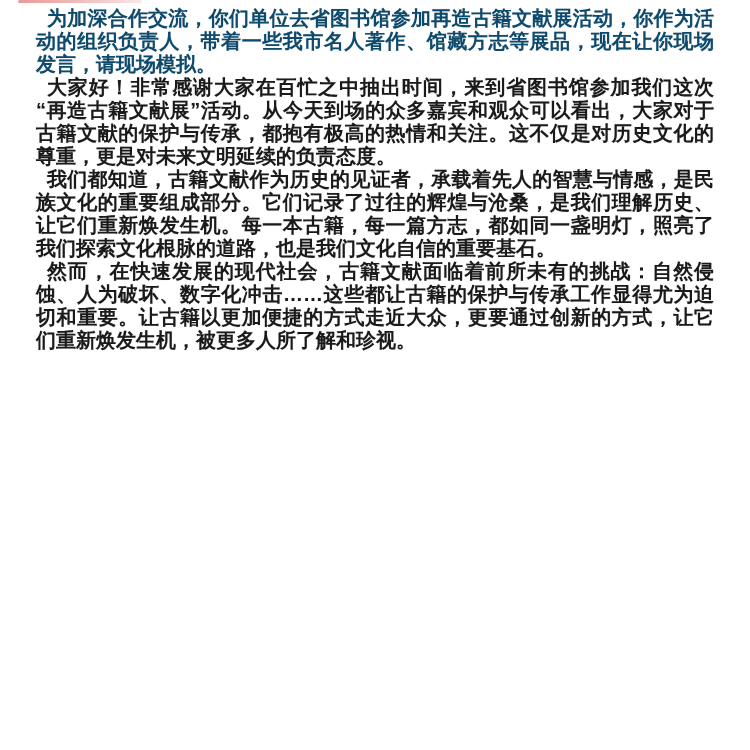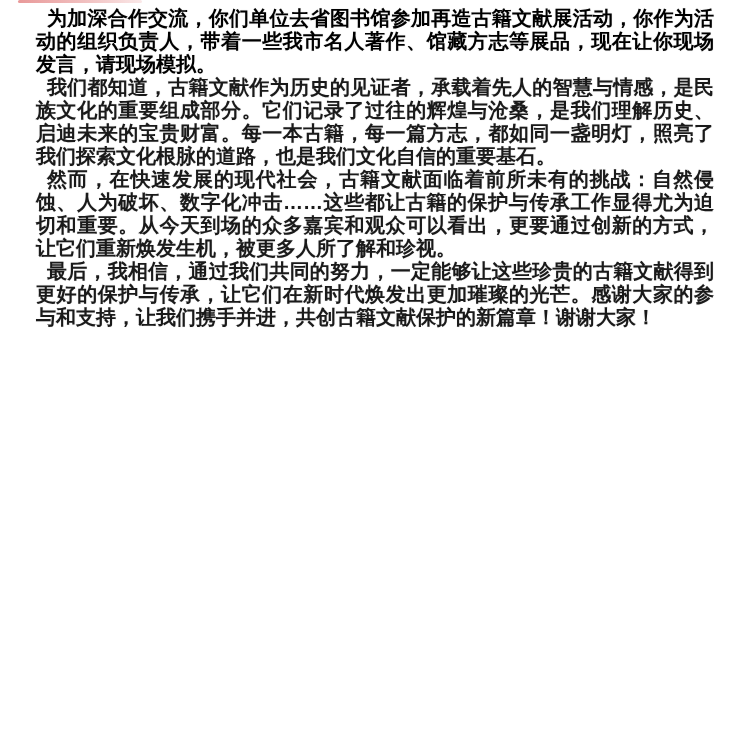--- a/index.html
+++ b/index.html
@@ -25,21 +25,21 @@
     color: #1a1a1a;
     text-align: justify;
     letter-spacing: 0;
   }
   .doc p {
     margin: 0;
     text-indent: 11px;
     text-shadow: 0 0 1px rgba(40, 40, 40, 0.25);
   }
   .prompt {
-    color: #000000;
+    color: #0c4a6e;
     text-shadow: 0 0 1px rgba(204, 23, 23, 0.3);
   }
   
   .top-remnant {
     position: absolute;
     left: 18px;
     top: 0;
     width: 124px;
     height: 3px;
     background: linear-gradient(90deg,
@@ -52,22 +52,22 @@
 </head>
 <body>
 
 <div class="doc">
 
   <div class="top-remnant"></div>
 
   <p class="prompt">为加深合作交流，你们单位去省图书馆参加再造古籍文献展活动，你作为活动的组织负责人，带着一些我市名人著作、馆藏方志等展品，现在让你现场发言，请现场模拟。</p>
 
 
+  <p>大家好！非常感谢大家在百忙之中抽出时间，来到省图书馆参加我们这次“再造古籍文献展”活动。从今天到场的众多嘉宾和观众可以看出，大家对于古籍文献的保护与传承，都抱有极高的热情和关注。这不仅是对历史文化的尊重，更是对未来文明延续的负责态度。</p>
 
-  <p>我们都知道，古籍文献作为历史的见证者，承载着先人的智慧与情感，是民族文化的重要组成部分。它们记录了过往的辉煌与沧桑，是我们理解历史、启迪未来的宝贵财富。每一本古籍，每一篇方志，都如同一盏明灯，照亮了我们探索文化根脉的道路，也是我们文化自信的重要基石。</p>
+  <p>我们都知道，古籍文献作为历史的见证者，承载着先人的智慧与情感，是民族文化的重要组成部分。它们记录了过往的辉煌与沧桑，是我们理解历史、让它们重新焕发生机。每一本古籍，每一篇方志，都如同一盏明灯，照亮了我们探索文化根脉的道路，也是我们文化自信的重要基石。</p>
 
-  <p>然而，在快速发展的现代社会，古籍文献面临着前所未有的挑战：自然侵蚀、人为破坏、数字化冲击……这些都让古籍的保护与传承工作显得尤为迫切和重要。从今天到场的众多嘉宾和观众可以看出，更要通过创新的方式，让它们重新焕发生机，被更多人所了解和珍视。</p>
+  <p>然而，在快速发展的现代社会，古籍文献面临着前所未有的挑战：自然侵蚀、人为破坏、数字化冲击……这些都让古籍的保护与传承工作显得尤为迫切和重要。让古籍以更加便捷的方式走近大众，更要通过创新的方式，让它们重新焕发生机，被更多人所了解和珍视。</p>
 
 
 
-  <p>最后，我相信，通过我们共同的努力，一定能够让这些珍贵的古籍文献得到更好的保护与传承，让它们在新时代焕发出更加璀璨的光芒。感谢大家的参与和支持，让我们携手并进，共创古籍文献保护的新篇章！谢谢大家！</p>
 
 </div>
 
 </body></html>

